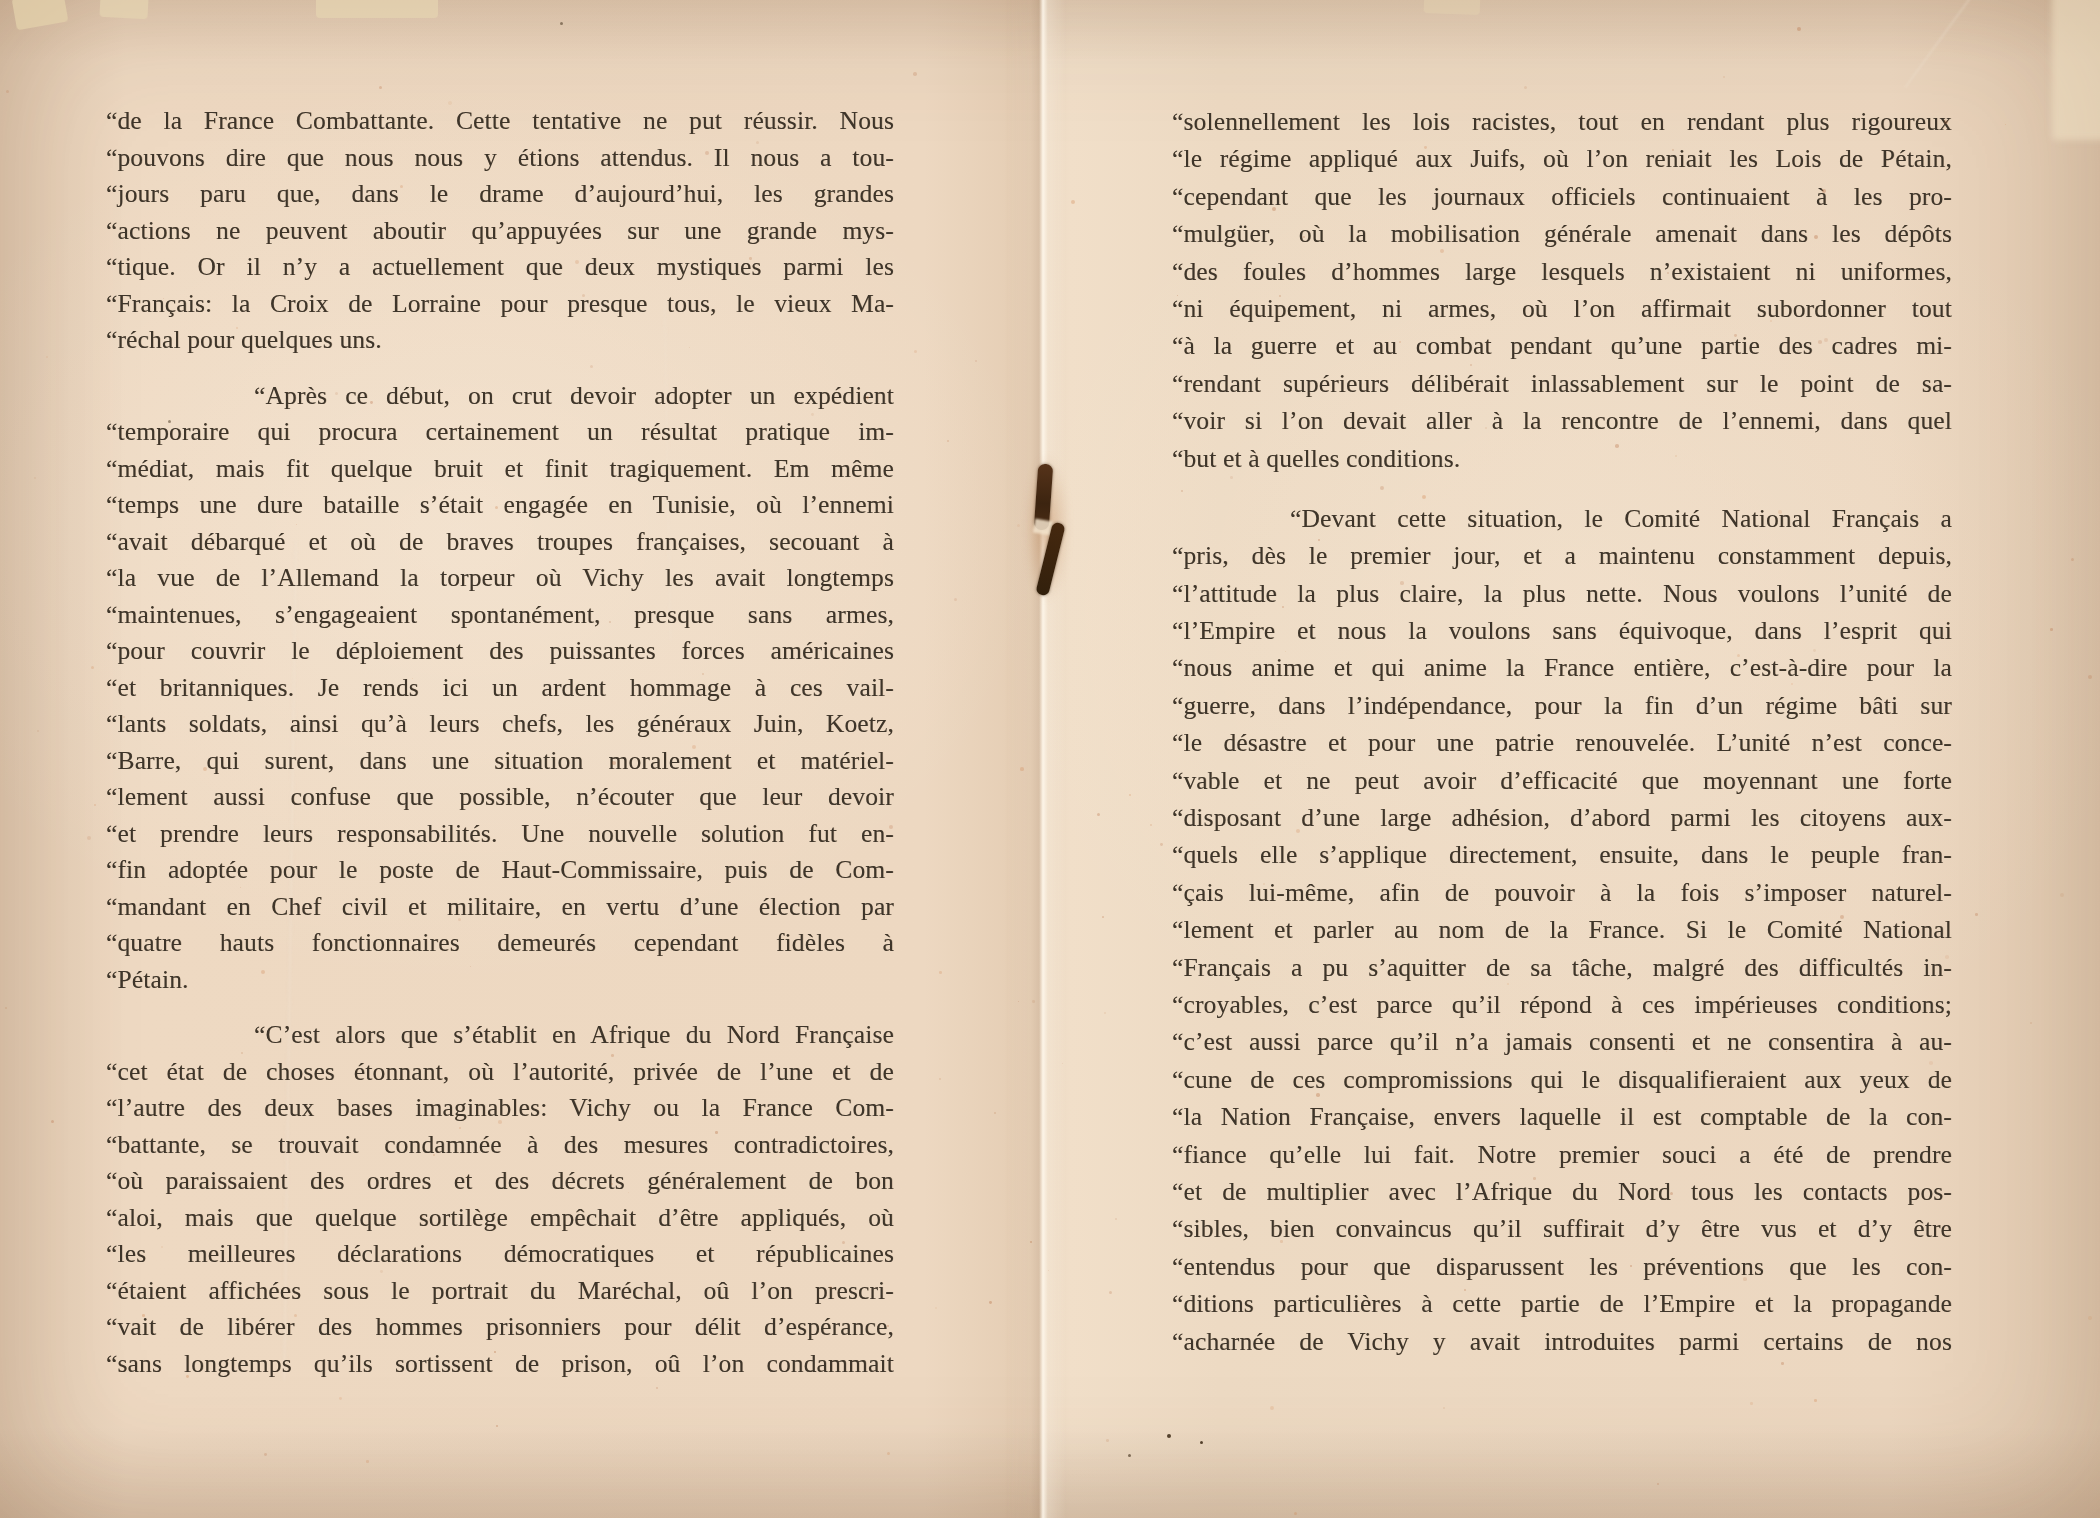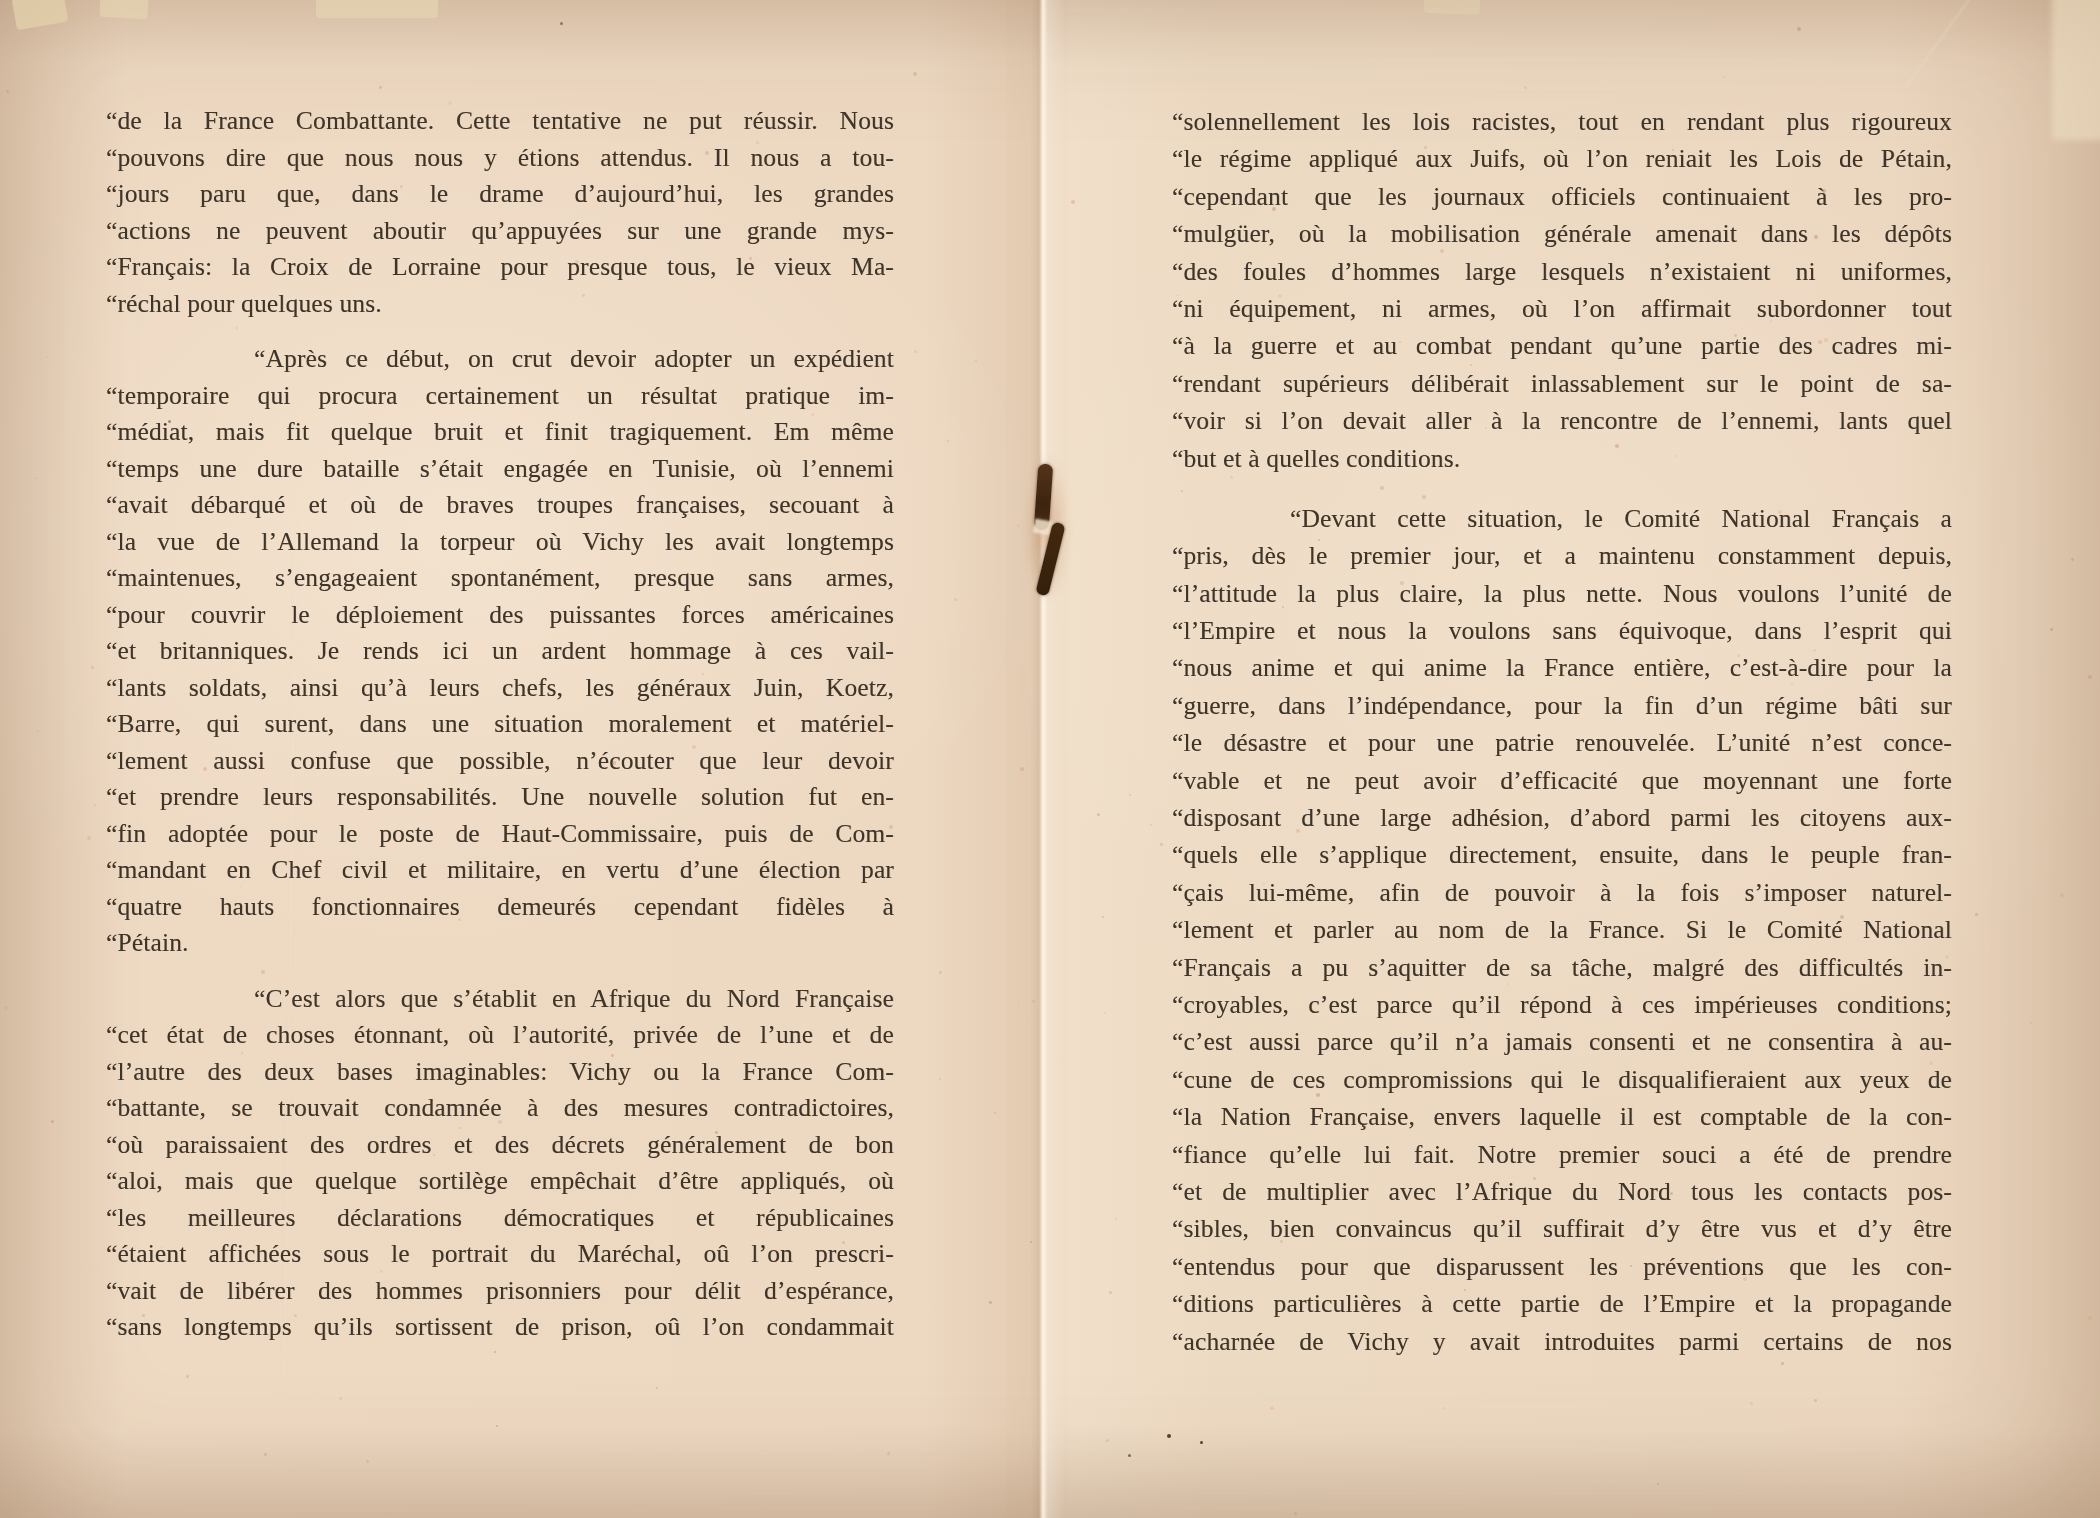--- a/index.html
+++ b/index.html
@@ -86,20 +86,21 @@
   <div class="dark-dot" style="left:1128px;top:1454px;width:3px;height:3px;opacity:.7;"></div>
   <div class="dark-dot" style="left:560px;top:22px;width:3px;height:3px;opacity:.6;"></div>
   <div class="dark-dot" style="left:168px;top:420px;width:3px;height:3px;opacity:.55;"></div>
 
   <div id="left-text" class="page-text page-left">
       <div class="paragraph">
         <div class="line">“de la France Combattante. Cette tentative ne put réussir. Nous</div>
         <div class="line">“pouvons dire que nous nous y étions attendus. Il nous a tou-</div>
         <div class="line">“jours paru que, dans le drame d’aujourd’hui, les grandes</div>
         <div class="line">“actions ne peuvent aboutir qu’appuyées sur une grande mys-</div>
+        <div class="line">“tique. Or il n’y a actuellement que deux mystiques parmi les</div>
         <div class="line">“Français: la Croix de Lorraine pour presque tous, le vieux Ma-</div>
         <div class="line ragged">“réchal pour quelques uns.</div>
       </div>
       <div class="paragraph indent">
         <div class="line">“Après ce début, on crut devoir adopter un expédient</div>
         <div class="line">“temporaire qui procura certainement un résultat pratique im-</div>
         <div class="line">“médiat, mais fit quelque bruit et finit tragiquement. Em même</div>
         <div class="line">“temps une dure bataille s’était engagée en Tunisie, où l’ennemi</div>
         <div class="line">“avait débarqué et où de braves troupes françaises, secouant à</div>
         <div class="line">“la vue de l’Allemand la torpeur où Vichy les avait longtemps</div>
@@ -131,21 +132,21 @@
   <div id="right-text" class="page-text page-right">
       <div class="paragraph">
         <div class="line">“solennellement les lois racistes, tout en rendant plus rigoureux</div>
         <div class="line">“le régime appliqué aux Juifs, où l’on reniait les Lois de Pétain,</div>
         <div class="line">“cependant que les journaux officiels continuaient à les pro-</div>
         <div class="line">“mulgüer, où la mobilisation générale amenait dans les dépôts</div>
         <div class="line">“des foules d’hommes large lesquels n’existaient ni uniformes,</div>
         <div class="line">“ni équipement, ni armes, où l’on affirmait subordonner tout</div>
         <div class="line">“à la guerre et au combat pendant qu’une partie des cadres mi-</div>
         <div class="line">“rendant supérieurs délibérait inlassablement sur le point de sa-</div>
-        <div class="line">“voir si l’on devait aller à la rencontre de l’ennemi, lants quel</div>
+        <div class="line">“voir si l’on devait aller à la rencontre de l’ennemi, dans quel</div>
         <div class="line ragged">“but et à quelles conditions.</div>
       </div>
       <div class="paragraph indent">
         <div class="line">“Devant cette situation, le Comité National Français a</div>
         <div class="line">“pris, dès le premier jour, et a maintenu constamment depuis,</div>
         <div class="line">“l’attitude la plus claire, la plus nette. Nous voulons l’unité de</div>
         <div class="line">“l’Empire et nous la voulons sans équivoque, dans l’esprit qui</div>
         <div class="line">“nous anime et qui anime la France entière, c’est-à-dire pour la</div>
         <div class="line">“guerre, dans l’indépendance, pour la fin d’un régime bâti sur</div>
         <div class="line">“le désastre et pour une patrie renouvelée. L’unité n’est conce-</div>

